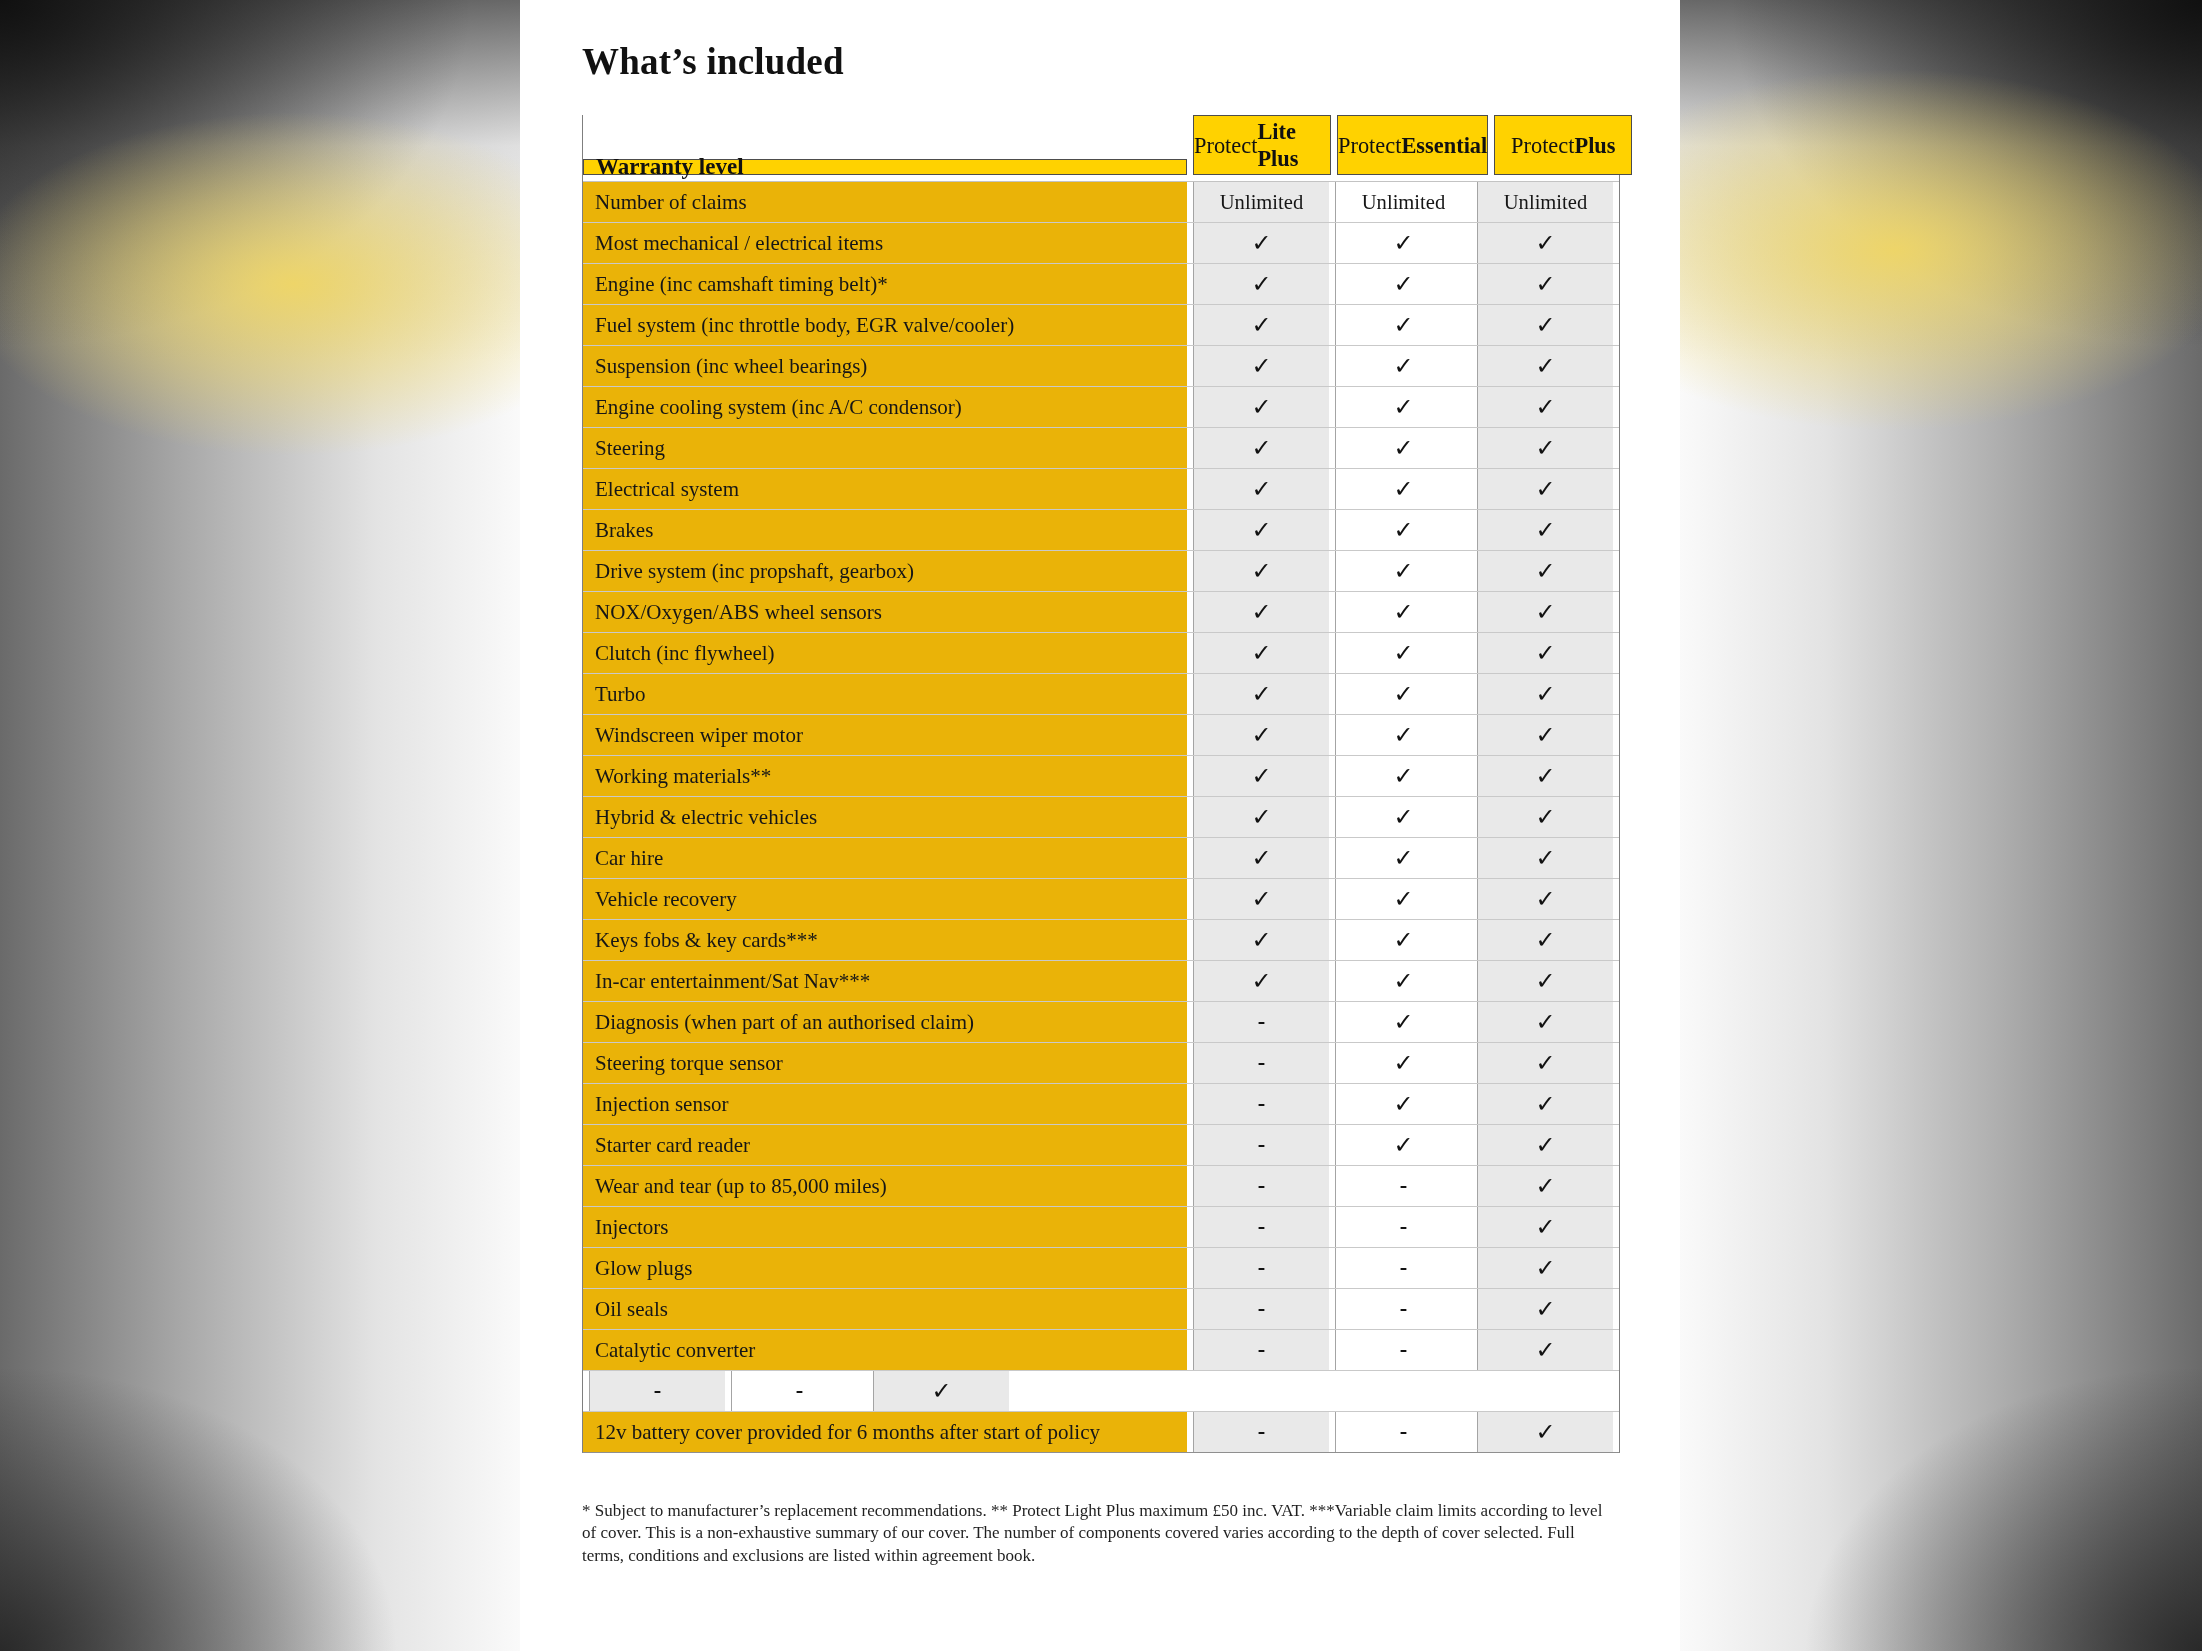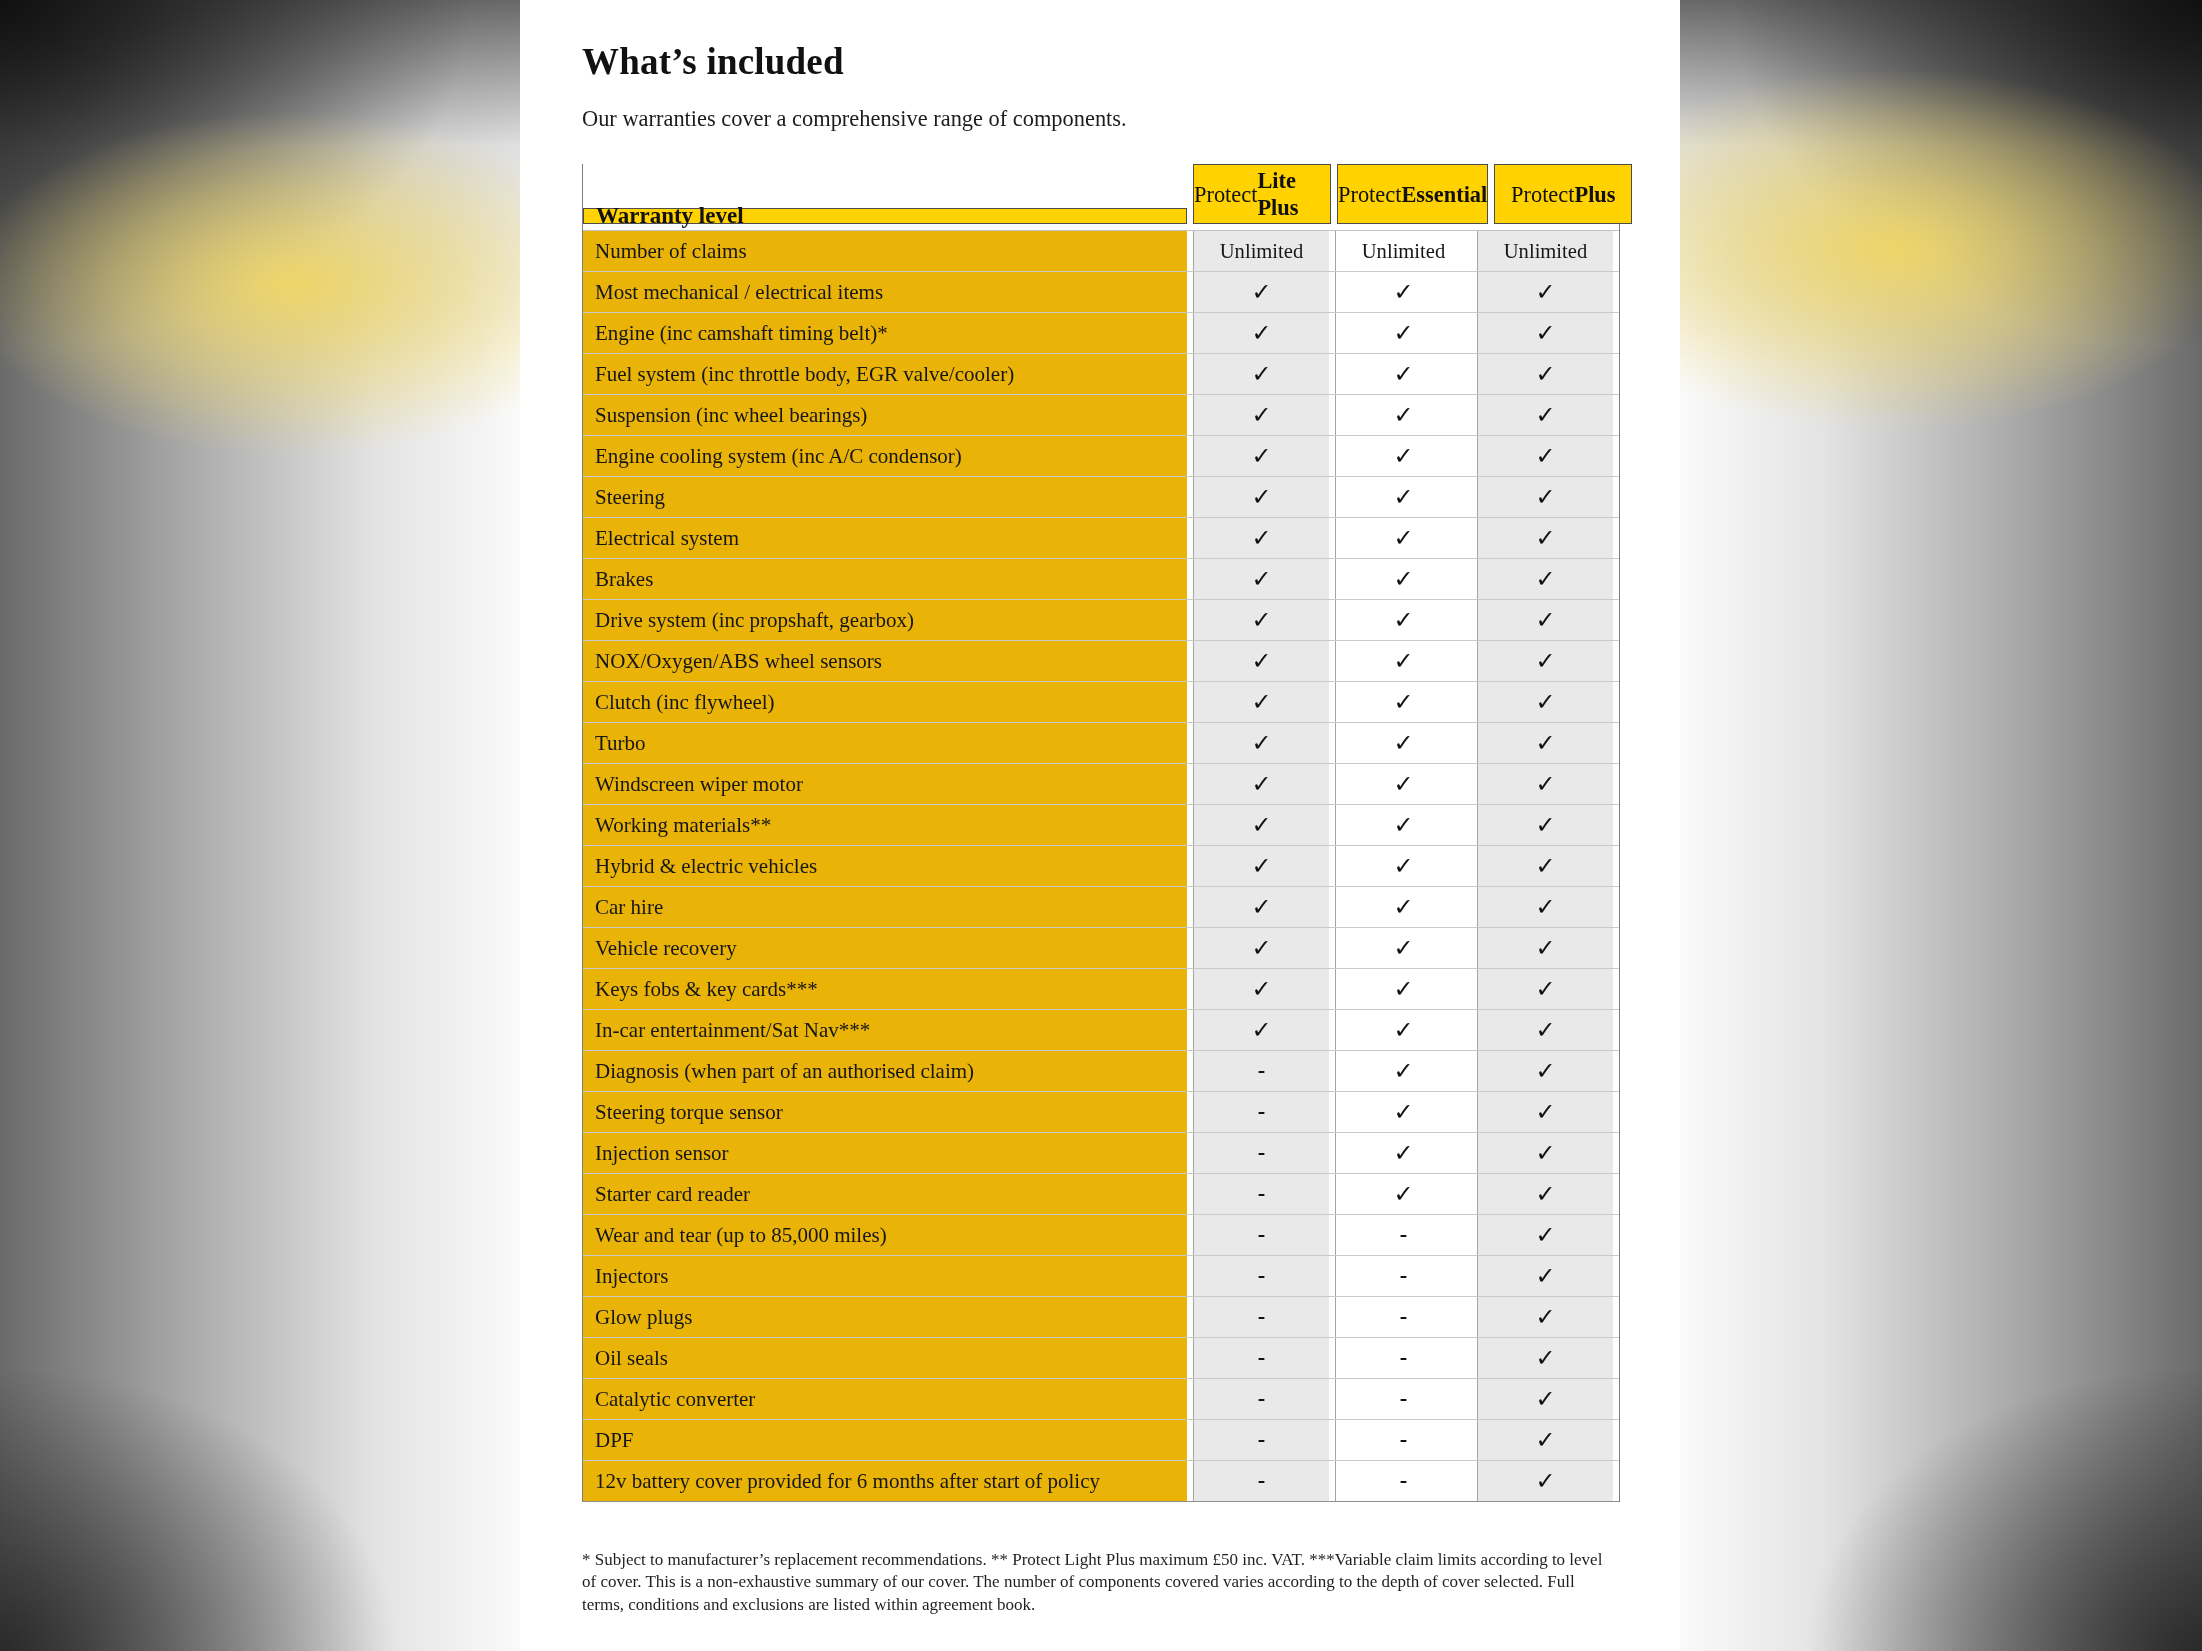--- a/index.html
+++ b/index.html
@@ -109,21 +109,20 @@
 </style>
 </head>
 <body>
 
 <div class="backdrop backdrop-left"></div>
 <div class="backdrop backdrop-right"></div>
 
 <div class="panel">
   <div class="content">
     <h1 class="page-title">What’s included</h1>
-    <p class="page-subtitle">Our warranties cover a comprehensive range of components.</p>
 
     <div class="cmp-table">
       <div class="trow header-row">
         <div class="h-label">Warranty level</div>
         <div class="h-col">
           <span class="l1">Protect</span>
           <span class="l2">Lite Plus</span>
         </div>
         <div class="h-col">
           <span class="l1">Protect</span>
@@ -333,21 +332,20 @@
   </div>
 
   <div class="trow brow">
     <div class="b-label">Catalytic converter</div>
     <div class="b-cell col-0 dash">-</div>
     <div class="b-cell col-1 dash">-</div>
     <div class="b-cell col-2 check">✓</div>
   </div>
 
   <div class="trow brow">
-    <div class="b-label">DPF</div>
     <div class="b-cell col-0 dash">-</div>
     <div class="b-cell col-1 dash">-</div>
     <div class="b-cell col-2 check">✓</div>
   </div>
 
   <div class="trow brow">
     <div class="b-label">12v battery cover provided for 6 months after start of policy</div>
     <div class="b-cell col-0 dash">-</div>
     <div class="b-cell col-1 dash">-</div>
     <div class="b-cell col-2 check">✓</div>

